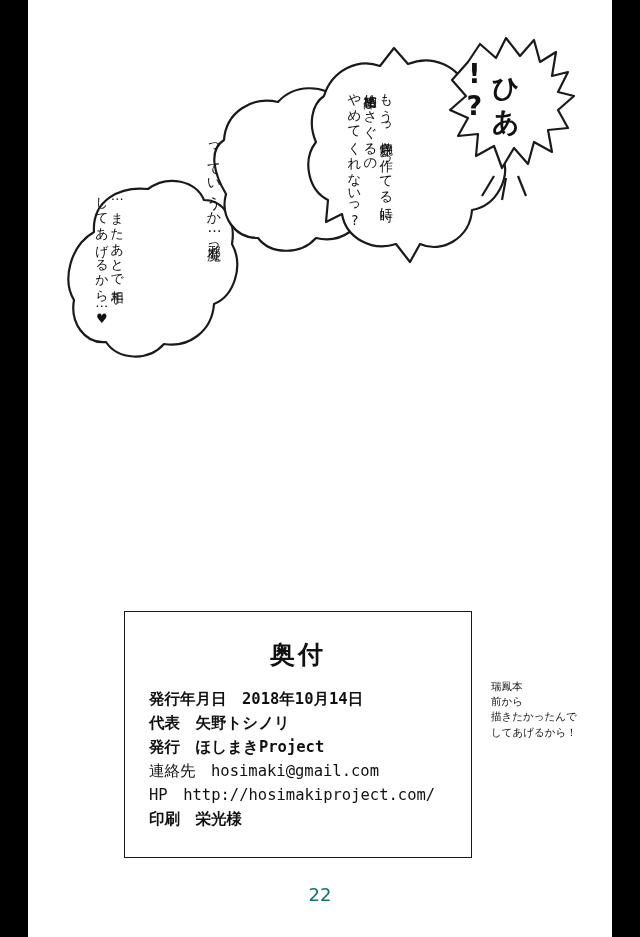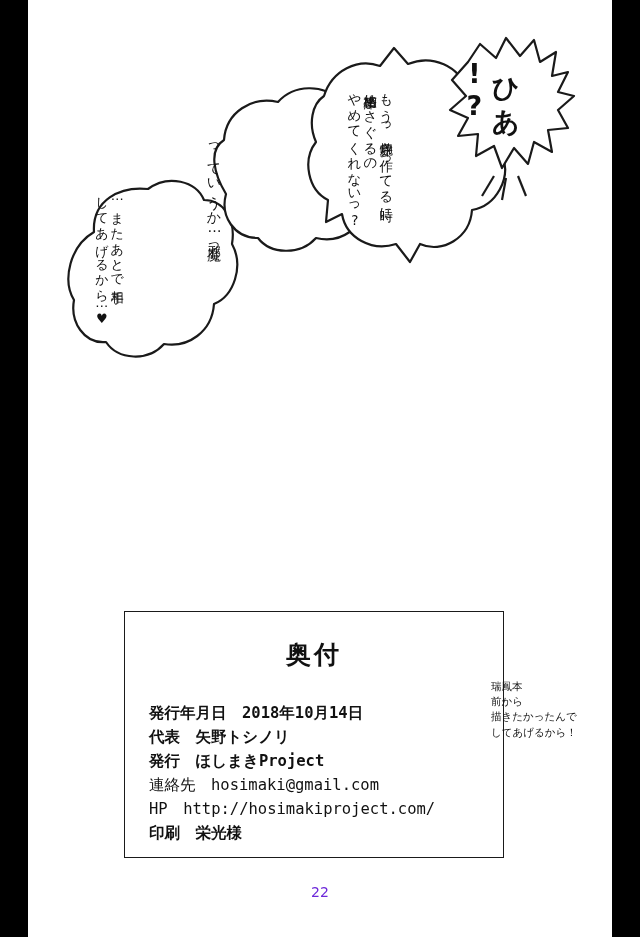--- a/index.html
+++ b/index.html
@@ -50,37 +50,37 @@
     top: 58px; left: 430px;
     font-size: 27px;
     font-weight: bold;
     letter-spacing: 1px;
   }
   
   .colophon {
     position: absolute;
     left: 96px;
     top: 611px;
-    width: 380px;
+    width: 348px;
     height: 247px;
     border: 1.5px solid #1a1a1a;
     background: #ffffff;
     box-sizing: border-box;
   }
   .colophon-title {
     text-align: center;
     margin-top: 26px;
     font-family: "DejaVu Sans", sans-serif;
     font-size: 25px;
     font-weight: bold;
     color: #111111;
     letter-spacing: 3px;
   }
   .colophon-lines {
-    margin-top: 30px;
+    margin-top: 16px;
     padding-left: 24px;
     font-family: "DejaVu Sans Mono", "DejaVu Sans", monospace;
     font-size: 15.5px;
     color: #111111;
     line-height: 1.55;
   }
   .colophon-lines div { white-space: pre; }
   .cl-bold { font-weight: bold; }
   
   .margin-note {
@@ -94,22 +94,22 @@
     white-space: pre;
   }
   
   .page-number {
     position: absolute;
     left: 0;
     top: 884px;
     width: 584px;
     text-align: center;
     font-family: "DejaVu Sans", sans-serif;
-    font-size: 14px;
-    color: #6d28d9;
+    font-size: 18px;
+    color: #0f766e;
   }
 </style>
 </head>
 <body>
 
 <div class="page">
 
   <div class="balloons">
     <svg width="584" height="430" viewBox="0 0 584 430" xmlns="http://www.w3.org/2000/svg">
       <g fill="#ffffff" stroke="#1a1a1a" stroke-width="2.2" stroke-linejoin="round">

